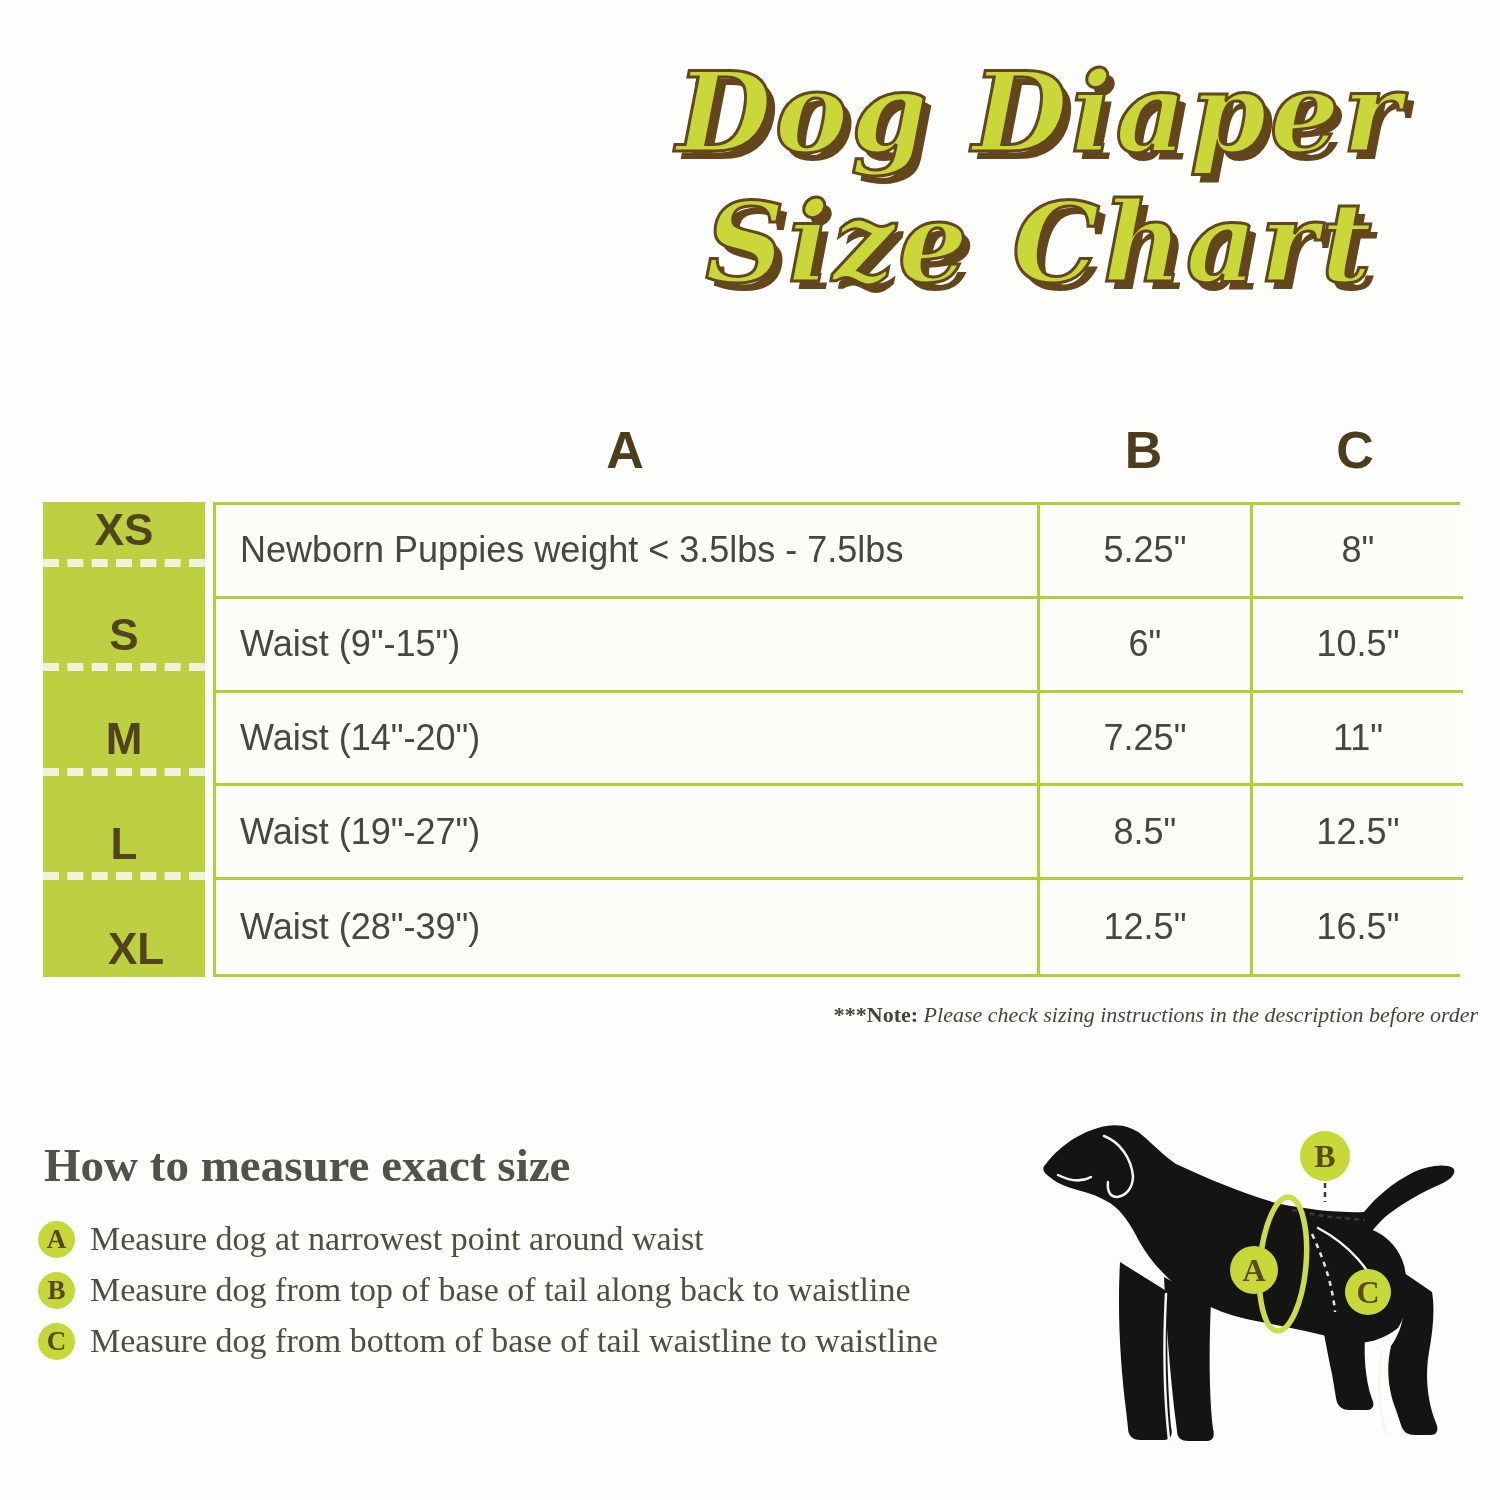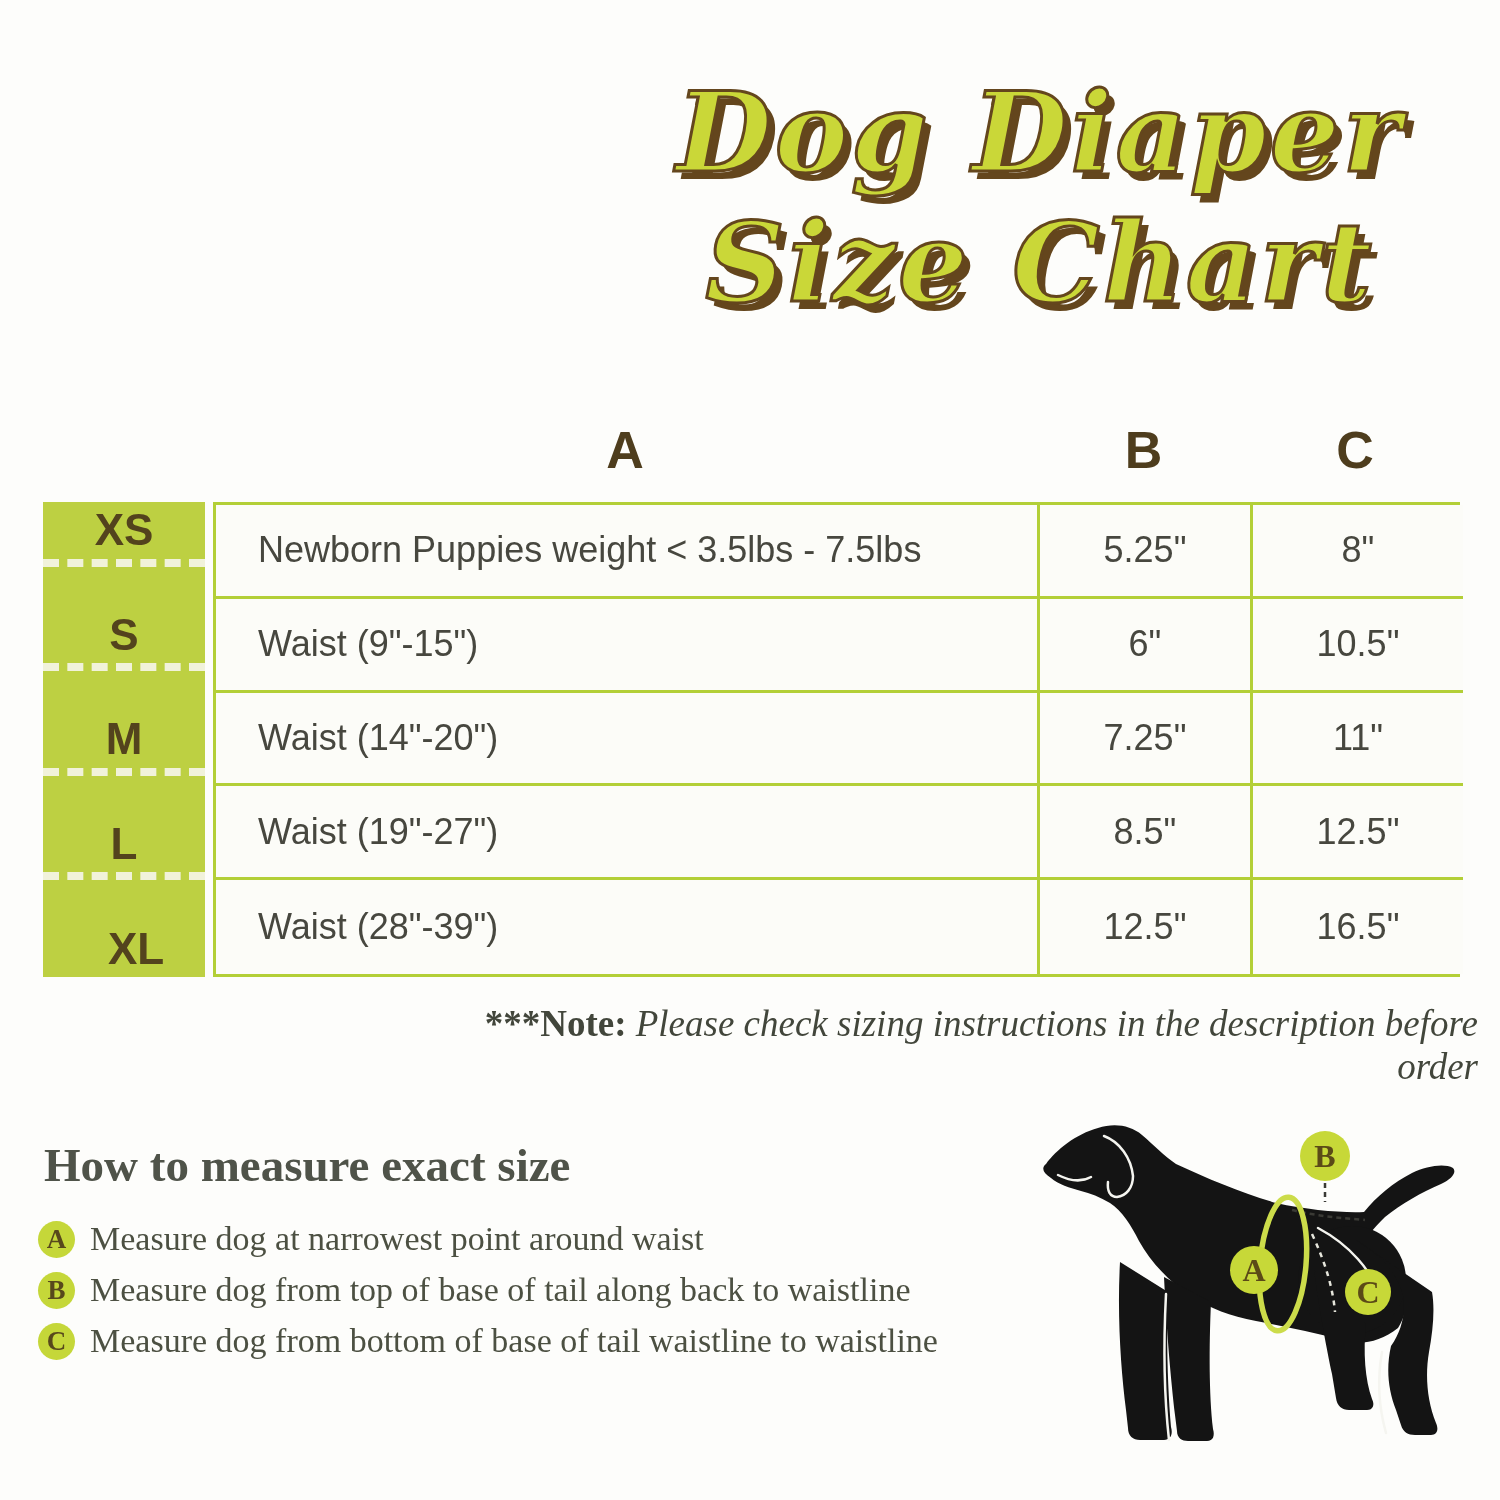--- a/index.html
+++ b/index.html
@@ -1,20 +1,20 @@
 <!DOCTYPE html>
 <html><head>
 <meta charset="utf-8">
 <style>
   html,body{margin:0;padding:0;background:#ffffff;}
   .canvas{position:relative;width:1500px;height:1500px;background:#fdfdfb;overflow:hidden;
           font-family:"Liberation Sans",sans-serif;}
 
   
-  .title-wrap{position:absolute;left:620px;top:68px;width:840px;text-align:center;
+  .title-wrap{position:absolute;left:620px;top:48px;width:840px;text-align:center;
     font-family:"DejaVu Serif",serif;font-weight:bold;font-style:italic;
     font-size:110px;line-height:1.18;letter-spacing:3px;color:#cad738;
     -webkit-text-stroke:3px #64461d;
     text-shadow:7px 8px 0 #64461d;}
 
   
   .col-head{position:absolute;top:420px;height:60px;text-align:center;
     font-weight:bold;font-size:52px;color:#4e3d1d;}
   .col-head.a{left:213px;width:824px;}
   .col-head.b{left:1037px;width:213px;}
@@ -27,28 +27,28 @@
     font-weight:bold;font-size:44px;color:#53431d;box-sizing:border-box;
     border-bottom:8px dashed #f1f2da;}
   .size-cell:last-child{border-bottom:none;padding-left:24px;}
 
   
   .grid{position:absolute;left:213px;top:502px;width:1247px;height:475px;
     display:grid;grid-template-columns:824px 213px 210px;grid-template-rows:repeat(5,1fr);
     border:3px solid #b3cf37;background:#fcfcf8;box-sizing:border-box;}
   .cell{box-sizing:border-box;border-right:3px solid #b3cf37;border-bottom:3px solid #b3cf37;
     display:flex;align-items:center;font-size:36px;color:#47473f;background:#fcfcf8;}
-  .cell.a{padding-left:42px;justify-content:flex-start;}
+  .cell.a{padding-left:24px;justify-content:flex-start;}
   .cell.bc{justify-content:center;}
   .cell:nth-child(3n){border-right:none;}
   .cell:nth-child(n+13){border-bottom:none;}
 
   
   .note{position:absolute;left:400px;top:1002px;width:1078px;text-align:right;
-    font-family:"Liberation Serif",serif;font-size:37px;color:#42463b;}
+    font-family:"Liberation Serif",serif;font-size:22px;color:#42463b;}
   .note .prefix{font-weight:bold;font-style:normal;}
   .note .body{font-style:italic;}
 
   
   .measure-heading{position:absolute;left:44px;top:1138px;
     font-family:"Liberation Serif",serif;font-size:47px;color:#4f5349;font-weight:bold;}
   .measure-list{position:absolute;left:38px;top:1220px;display:flex;
     flex-direction:column;gap:13px;}
   .measure-item{display:flex;align-items:center;gap:15px;height:38px;}
   .badge{width:37px;height:37px;border-radius:50%;background:#c5d739;flex:0 0 37px;

